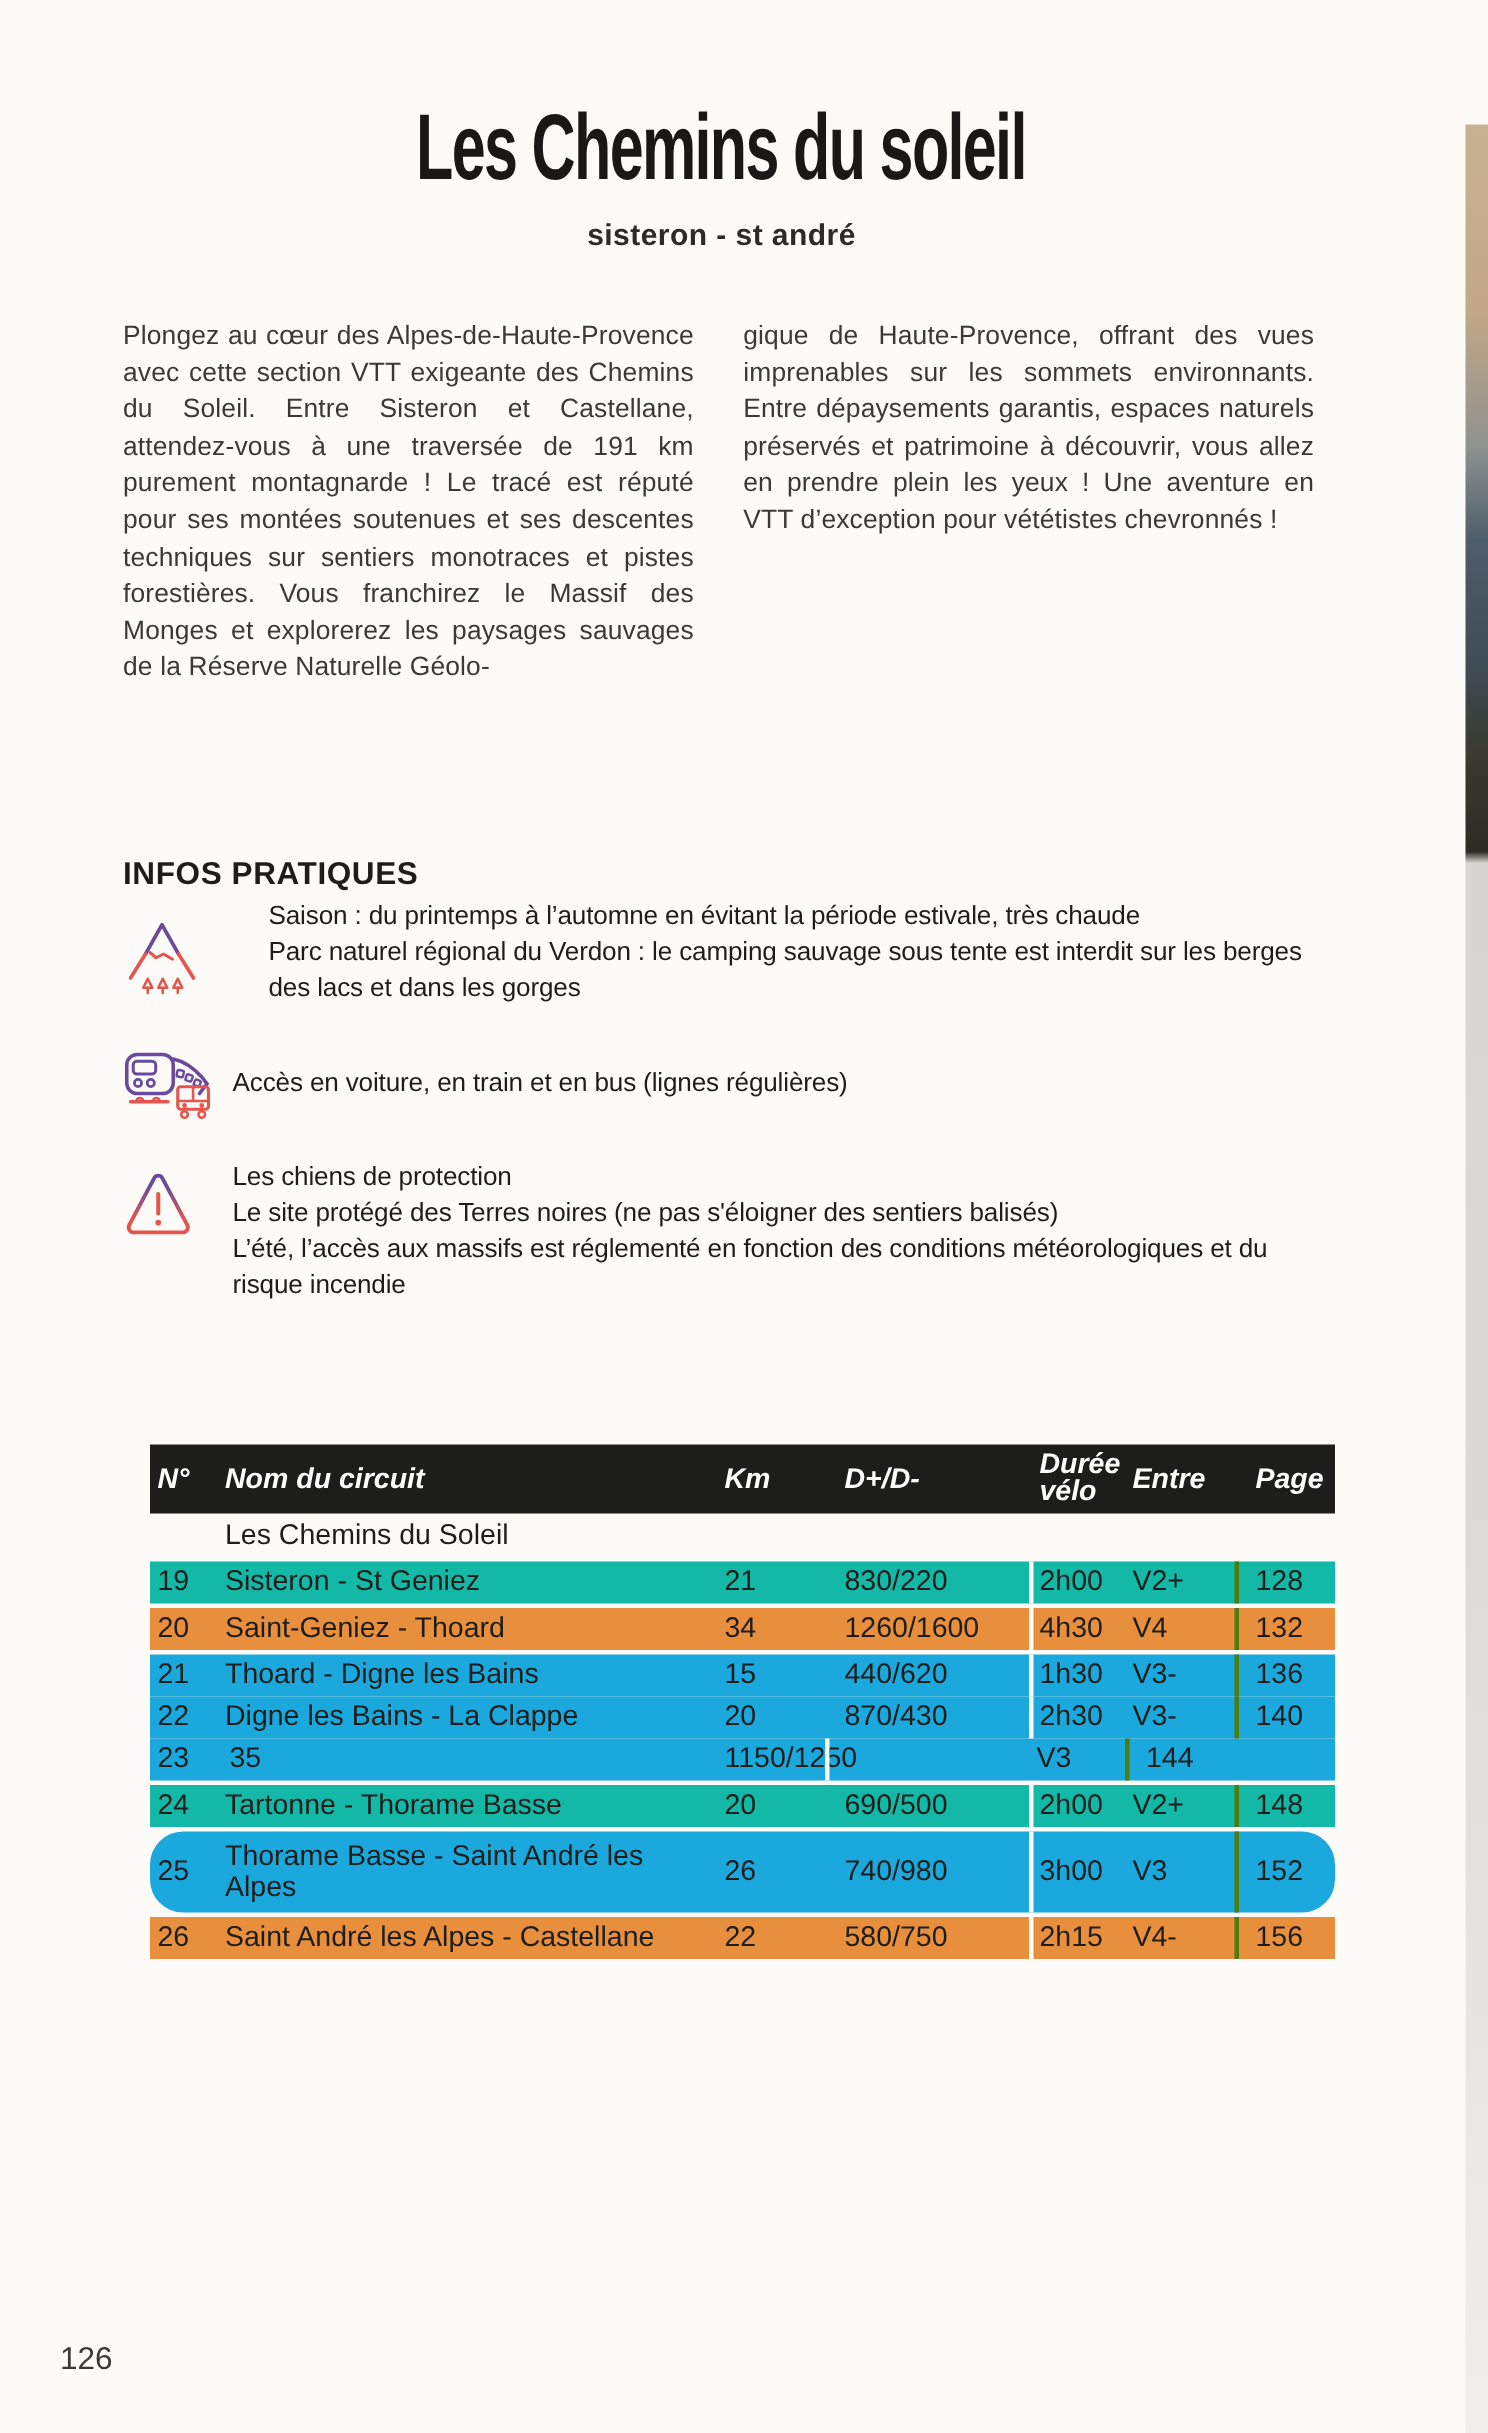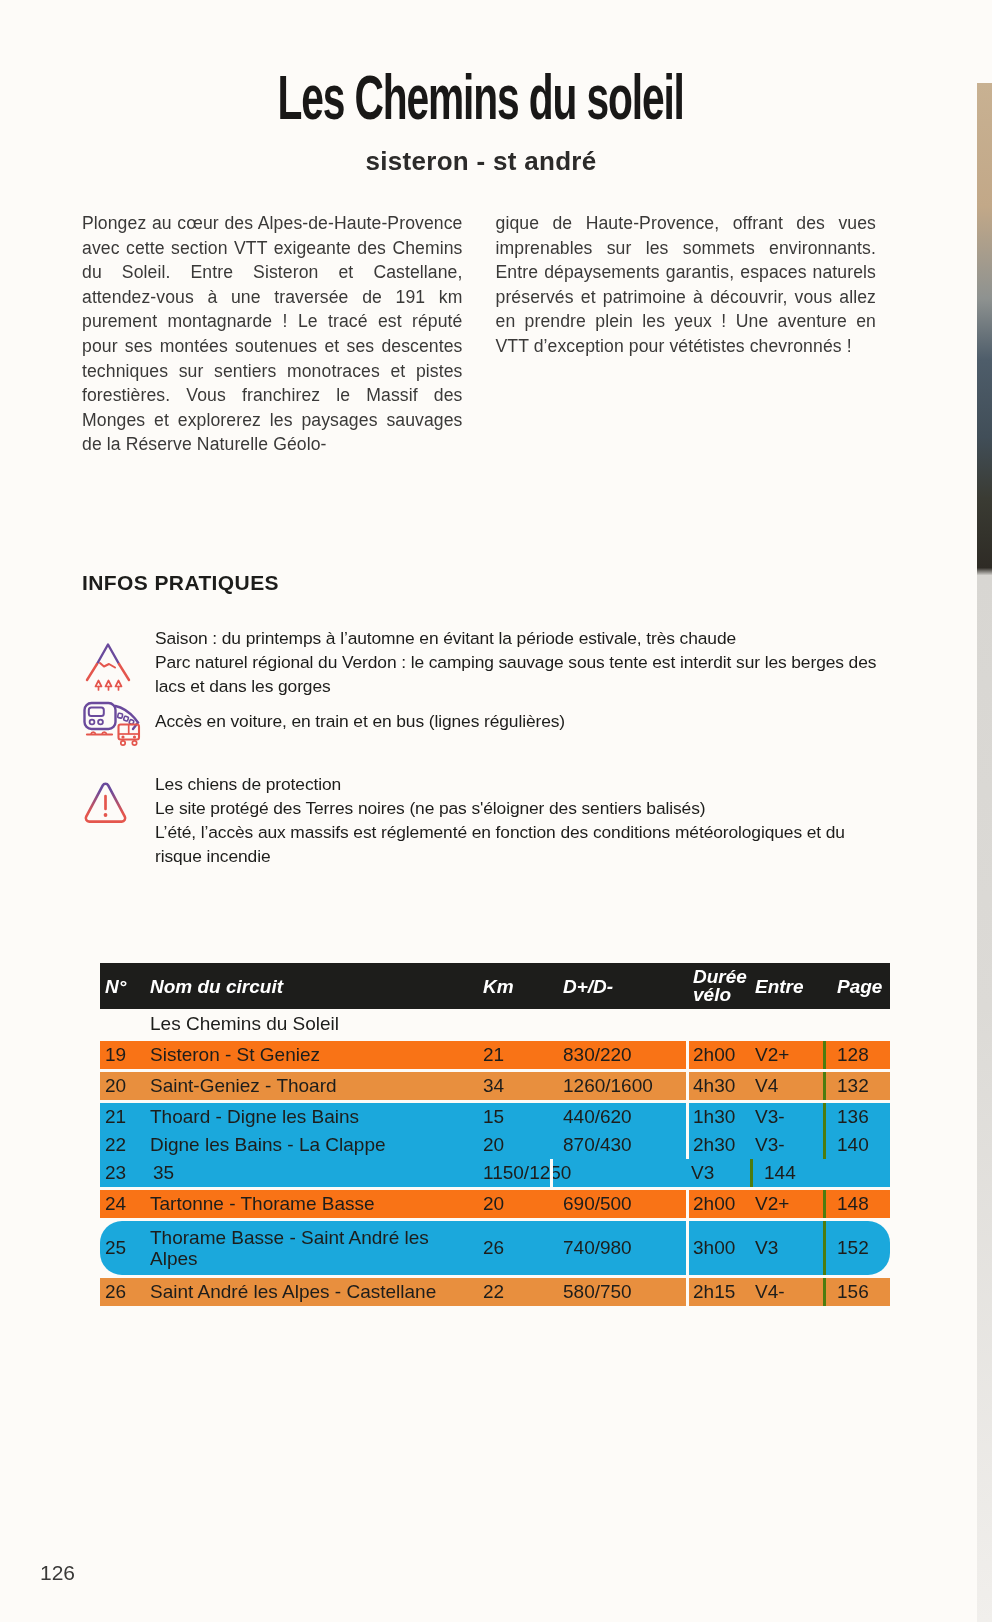--- a/index.html
+++ b/index.html
@@ -7,48 +7,48 @@
   .page{position:relative;width:992px;height:1622px;}
 
   
   .photo-strip{position:absolute;top:83px;right:0;width:15px;height:1539px;
     background:linear-gradient(180deg,#c8b192 0%,#c2a888 8%,#8e9290 14%,#4e5d6a 18%,#414e58 23%,#3a3b33 27%,#2e2b25 31.5%,#d8d6d2 32%,#dcdad6 60%,#f1efec 100%);}
 
   .title-wrap{position:absolute;top:66px;left:0;width:962px;text-align:center;}
   .title-text{display:inline-block;font-weight:bold;font-size:55px;color:#191817;
     transform:scale(0.74,1.13);transform-origin:center;letter-spacing:-1.5px;white-space:nowrap;}
   .subtitle{position:absolute;top:146px;left:0;width:962px;text-align:center;
-    font-size:26px;font-weight:bold;color:#2c2b2a;letter-spacing:.3px;}
+    font-size:20px;font-weight:bold;color:#2c2b2a;letter-spacing:.3px;}
 
   .intro{position:absolute;top:211px;left:82px;width:794px;display:flex;gap:33px;}
   .intro .col{flex:1;font-size:17.6px;line-height:24.6px;text-align:justify;color:#3a3938;letter-spacing:.1px;}
 
   .infos-heading{position:absolute;top:571px;left:82px;font-size:21px;font-weight:bold;
     color:#1d1d1b;letter-spacing:.4px;}
 
   .info-item{position:absolute;left:82px;width:796px;display:flex;}
   .info-icon{width:73px;flex:0 0 73px;}
   .info-text{flex:1;font-size:17.4px;line-height:24px;color:#1d1d1b;letter-spacing:-0.1px;}
-  .item-1{top:626px;}
+  .item-1{top:598px;gap:24px;}
   .item-2{top:694px;align-items:center;}
   .item-3{top:772px;}
   .item-1 .info-icon{padding-top:10px;}
   .item-3 .info-icon{padding-top:8px;}
 
   
   .circuits-table{position:absolute;top:963px;left:100px;width:790px;font-size:19px;color:#1d1d1b;}
   .t-row{display:grid;grid-template-columns:40px 330px 80px 136px 64px 73px 67px;align-items:center;}
   .t-header{background:#1d1d1b;color:#fff;font-style:italic;font-weight:bold;height:46px;}
   .t-header .c{line-height:1;}
   .duree-stack span{display:block;line-height:.95em;}
   .t-section{background:transparent;height:29px;}
   .t-data{height:28px;margin-top:3px;}
   .t-data.no-gap{margin-top:0;}
   .t-data.tall{height:54px;border-radius:22px;}
-  .green{background:#f97316;}
+  .green{background:#14b8a6;}
   .orange{background:#e88f3e;}
   .blue{background:#1ba8dc;}
   .c{height:100%;display:flex;align-items:center;box-sizing:border-box;}
   .c-no{padding-left:5px;}
   .c-name{padding-left:10px;line-height:1.12;}
   .c-km{padding-left:13px;}
   .c-dplus{padding-left:13px;}
   .c-duree{padding-left:4px;border-left:3px solid #fdfbf8;}
   .t-header .c-duree{border-left:3px solid transparent;}
   .t-section .c-duree,.t-section .c-page{border-left:3px solid transparent;}

